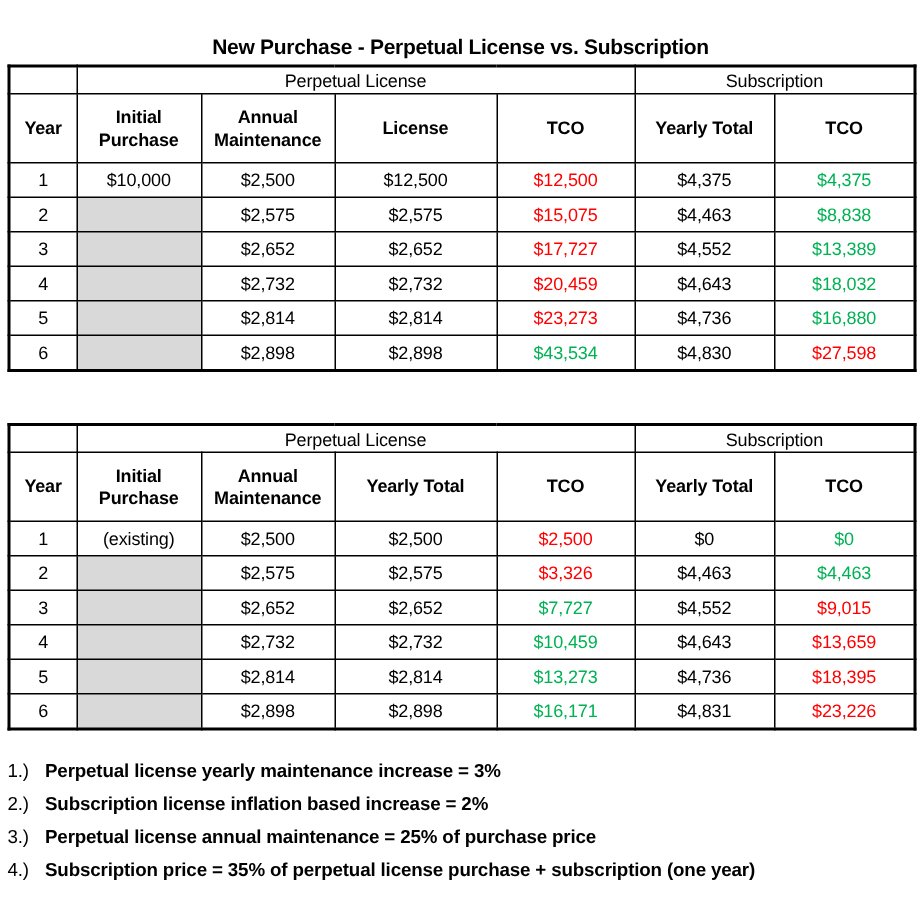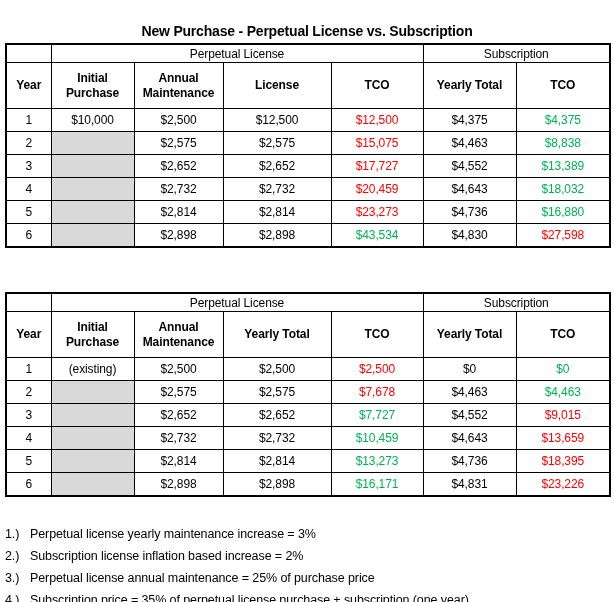--- a/index.html
+++ b/index.html
@@ -27,21 +27,21 @@
     font-size: 14px;
     letter-spacing: -0.2px;
     line-height: 20px;
     padding: 1px 0 2px 0;
     white-space: nowrap;
     margin-top: 20px;
   }
 
   
   .table-wrap {
-    margin: 0 5px 12px 5px;
+    margin: 0 5px 2px 5px;
     width: 604px;
   }
   table.tco {
     border-collapse: collapse;
     table-layout: fixed;
     width: 604px;
     border: 2px solid #000000;
     font-size: 12px;
   }
   table.tco td, table.tco th {
@@ -105,20 +105,21 @@
   .assumptions .item {
     display: flex;
     white-space: nowrap;
   }
   .assumptions .num {
     width: 25px;
     flex: 0 0 25px;
   }
   .assumptions .txt {
     flex: 1 1 auto;
+    font-weight: bold;
   }
 </style>
 </head>
 <body>
 
 <div class="page">
 
   <div class="section-title">New Purchase - Perpetual License vs. Subscription</div>
 
   <div class="table-wrap">
@@ -273,21 +274,21 @@
             <td>$2,500</td>
             <td class="red">$2,500</td>
             <td>$0</td>
             <td class="green">$0</td>
           </tr>
           <tr>
             <td>2</td>
             <td class="shaded"></td>
             <td>$2,575</td>
             <td>$2,575</td>
-            <td class="red">$7,678</td>
+            <td class="red">$3,326</td>
             <td>$4,463</td>
             <td class="green">$4,463</td>
           </tr>
           <tr>
             <td>3</td>
             <td class="shaded"></td>
             <td>$2,652</td>
             <td>$2,652</td>
             <td class="green">$7,727</td>
             <td>$4,552</td>

